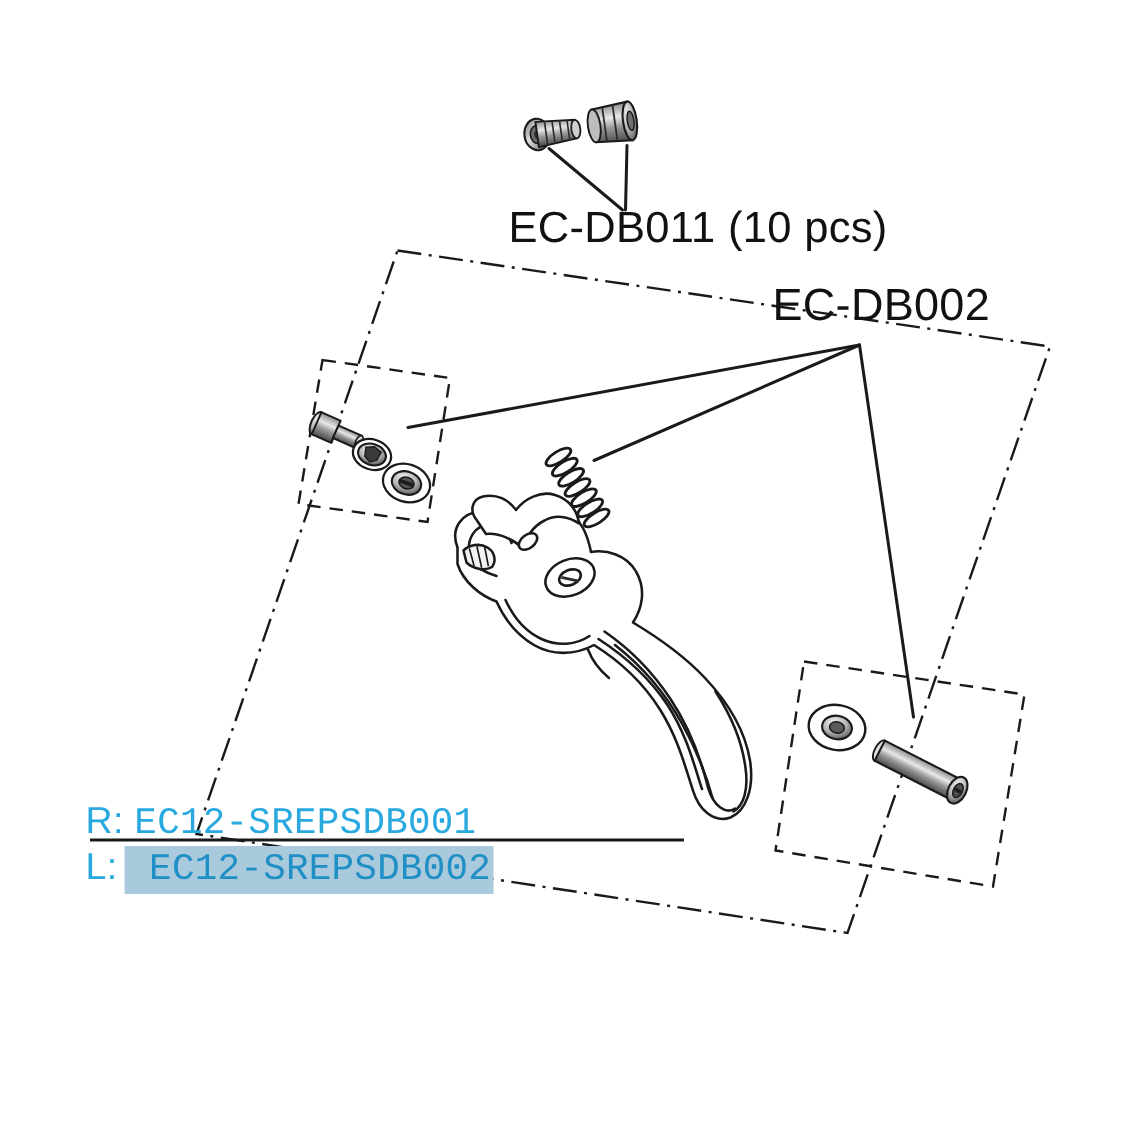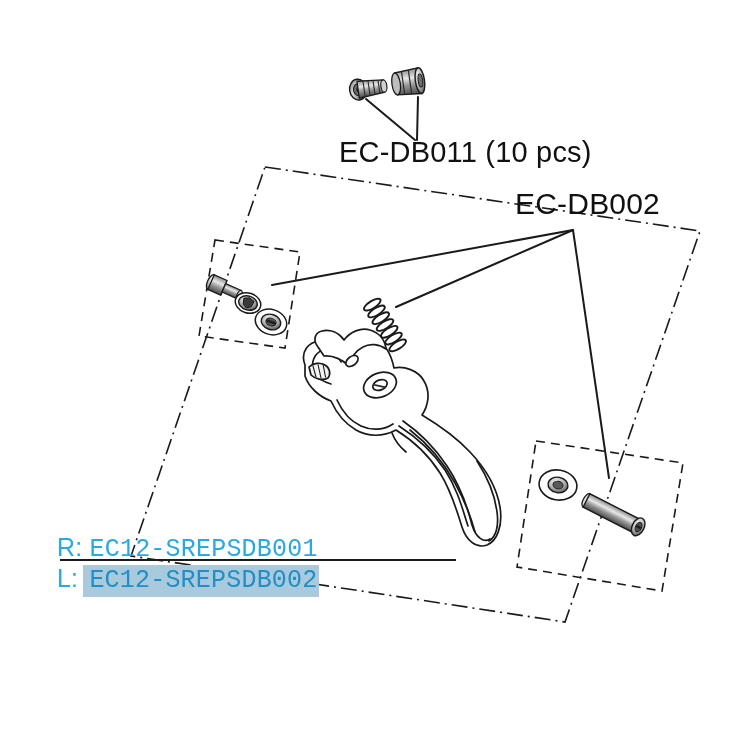--- a/index.html
+++ b/index.html
@@ -28,21 +28,21 @@
     color:#29a9e0;
     letter-spacing:.2px;
   }
   #partno-block .row{ white-space:nowrap; height:31px; }
   #partno-block .prefix{ color:#29a9e0; }
   #partno-block .code{ color:#1f93cc;font-family:Liberation Mono, monospace; }
   #row-left .code{ color:#29a9e0; }
   #row-right .code{
     background:#a9c9dd;
     color:#1f8fc6;
-    padding:1px 2px 2px 6px;
+    padding:1px 2px 2px 16px;
     margin:0 -2px;
   }
   #row-right .prefix{ background:transparent; }
 </style>
 </head>
 <body>
 
 <div id="stage">
 
   <svg id="art" viewBox="0 0 750 750" xmlns="http://www.w3.org/2000/svg">

